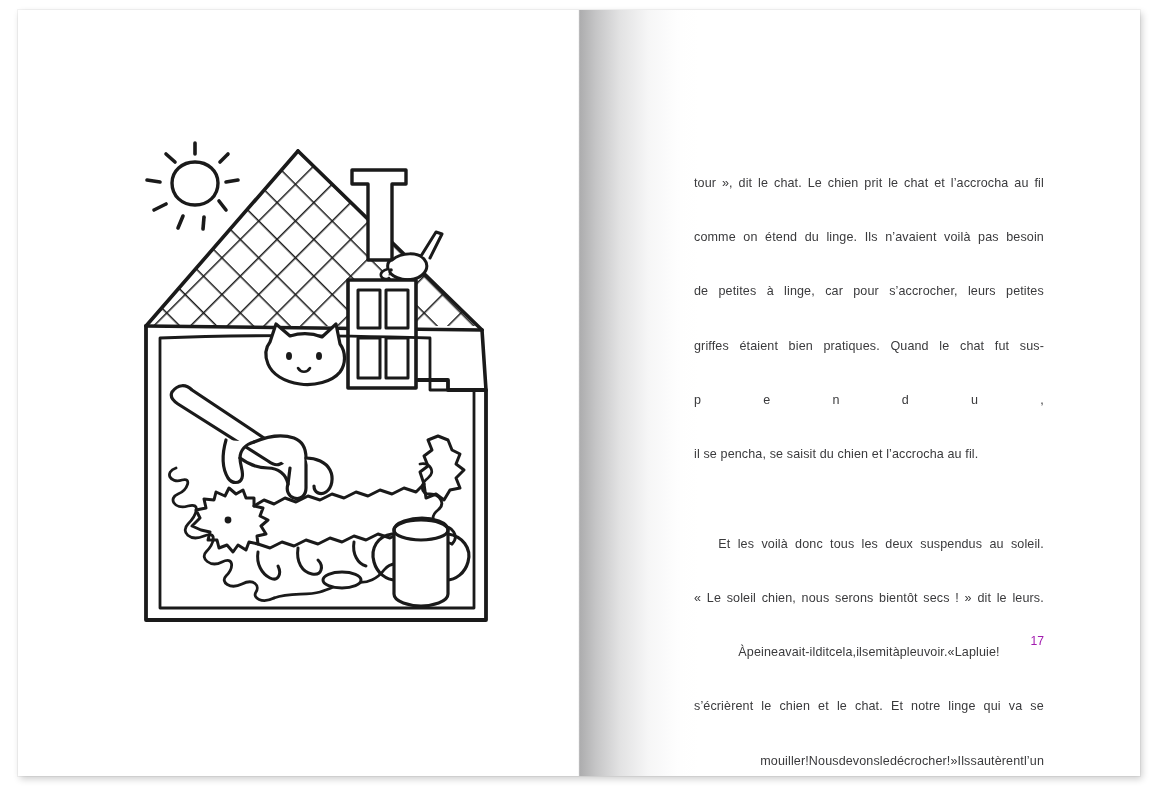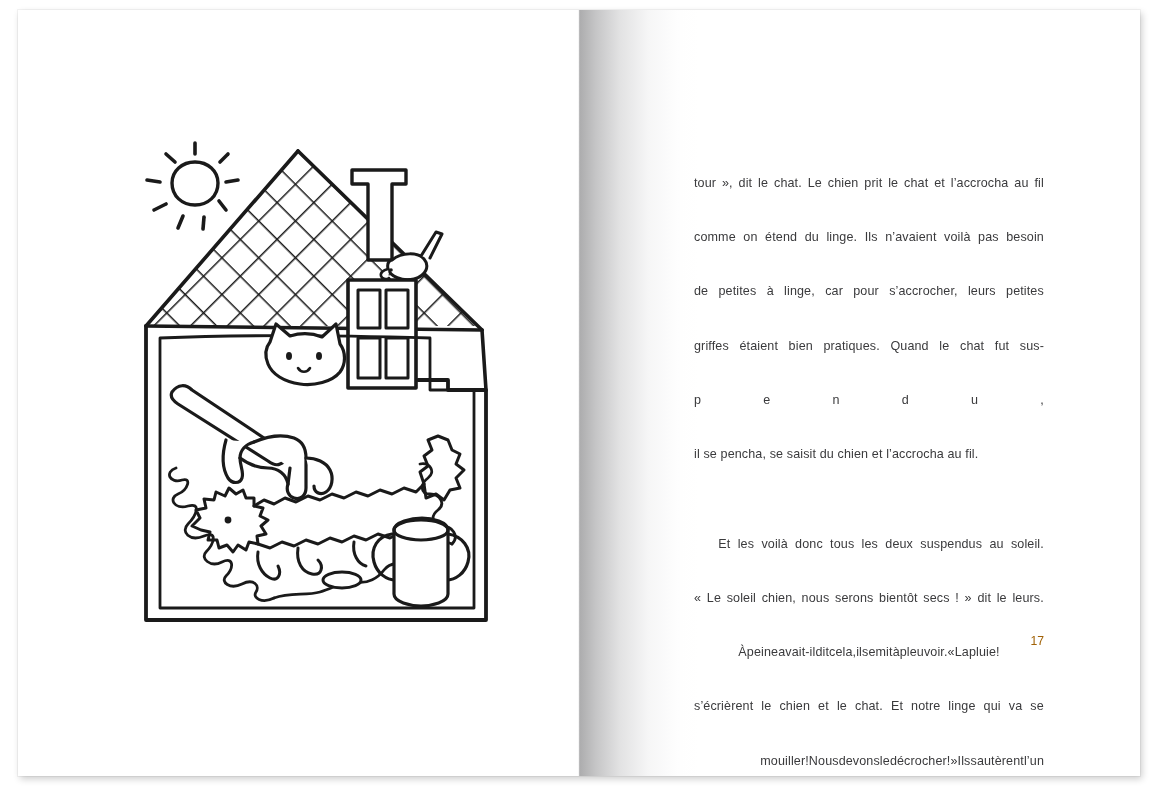--- a/index.html
+++ b/index.html
@@ -125,21 +125,21 @@
   }
 
   #page-number {
     position: absolute;
     left: 115px;
     top: 624px;
     width: 350px;
     text-align: right;
     font-family: "Liberation Sans", sans-serif;
     font-size: 12.2px;
-    color: #a16207;
+    color: #a21caf;
   }
 
   .outline { fill: none; stroke: #1a1a1a; }
 </style>
 </head>
 <body>
 
 <div id="spread">
 
   <div id="book">

